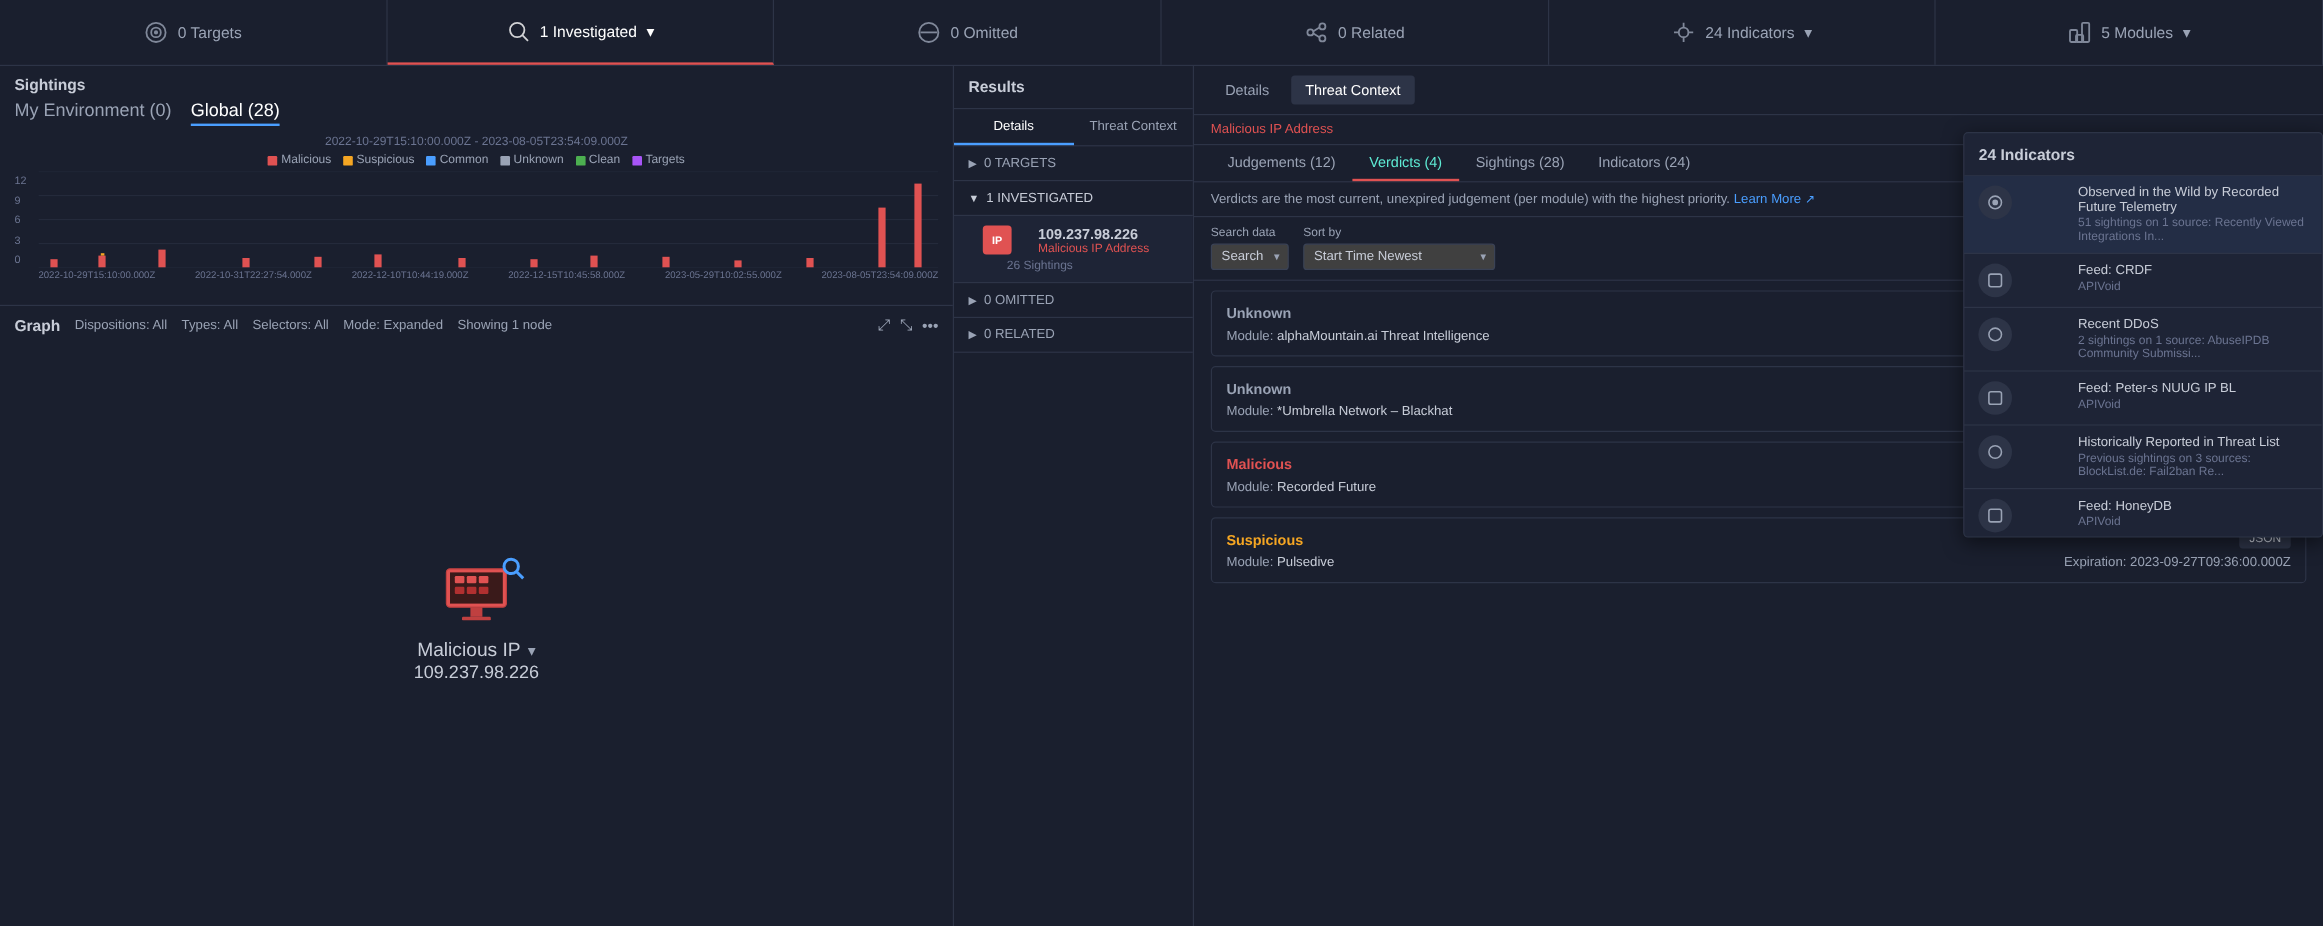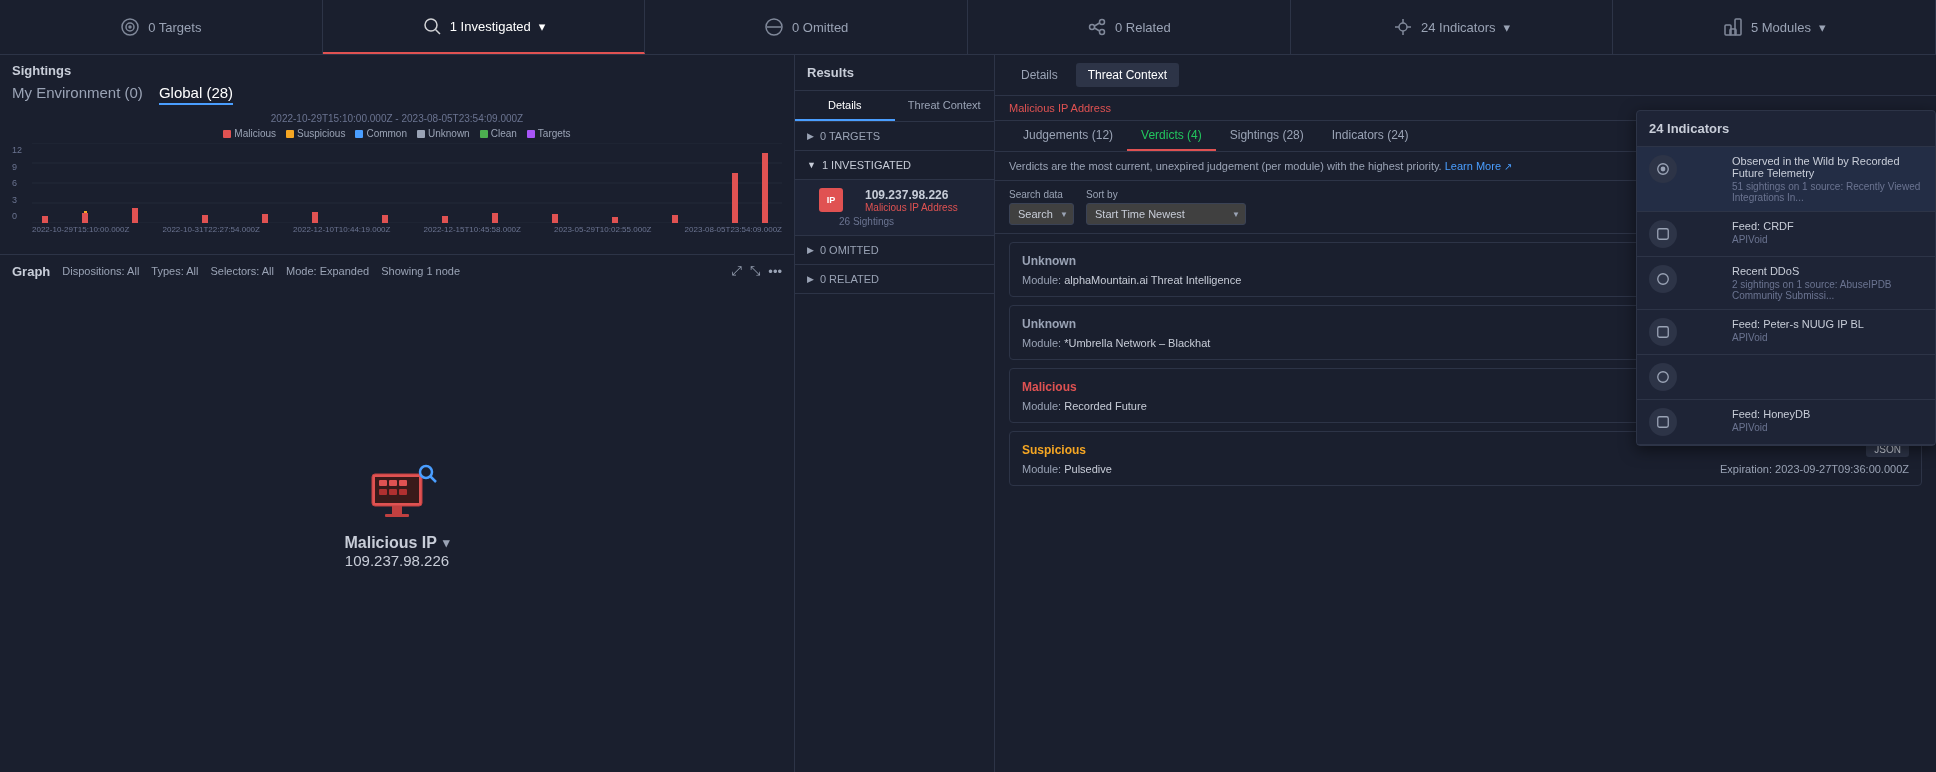--- a/index.html
+++ b/index.html
@@ -194,21 +194,21 @@
     .search-overlay {
       position: absolute;
       top: -5px;
       right: -8px;
       width: 24px;
       height: 24px;
       color: #4a9eff;
     }
     .node-label {
       font-size: 16px;
-      font-weight: 700;
+      font-weight: 400;
       color: #c8cdd8;
       display: flex;
       align-items: center;
       gap: 6px;
       cursor: pointer;
     }
     .node-ip {
       font-size: 15px;
       color: #c8cdd8;
     }
@@ -341,21 +341,21 @@
       padding: 0 14px;
     }
     .ind-tab {
       padding: 7px 14px;
       font-size: 12px;
       color: #9aa3b5;
       cursor: pointer;
       border-bottom: 2px solid transparent;
     }
     .ind-tab.active {
-      color: #22c55e;
+      color: #5eead4;
       border-bottom-color: #e05252;
     }
     .malicious-ip-label {
       font-size: 11px;
       color: #e05252;
       padding: 6px 14px;
       border-bottom: 1px solid #2d3447;
     }
     .verdicts-description {
       padding: 8px 14px;
@@ -908,20 +908,24 @@
             <div class="indicator-sub">APIVoid</div>
           </div>
         </div>
 
         <div class="indicator-item">
           <div class="indicator-icon-circle">
             <svg viewBox="0 0 16 16" width="14" height="14" fill="none" stroke="currentColor" stroke-width="1.5">
               <circle cx="8" cy="8" r="6"></circle>
             </svg>
           </div>
+          <div class="indicator-text">
+            <div class="indicator-name">Historically Reported in Threat List</div>
+            <div class="indicator-sub">Previous sightings on 3 sources: BlockList.de: Fail2ban Re...</div>
+          </div>
         </div>
 
         <div class="indicator-item">
           <div class="indicator-icon-circle">
             <svg viewBox="0 0 16 16" width="14" height="14" fill="none" stroke="currentColor" stroke-width="1.5">
               <rect x="2" y="2" width="12" height="12" rx="2"></rect>
             </svg>
           </div>
           <div class="indicator-text">
             <div class="indicator-name">Feed: HoneyDB</div>

